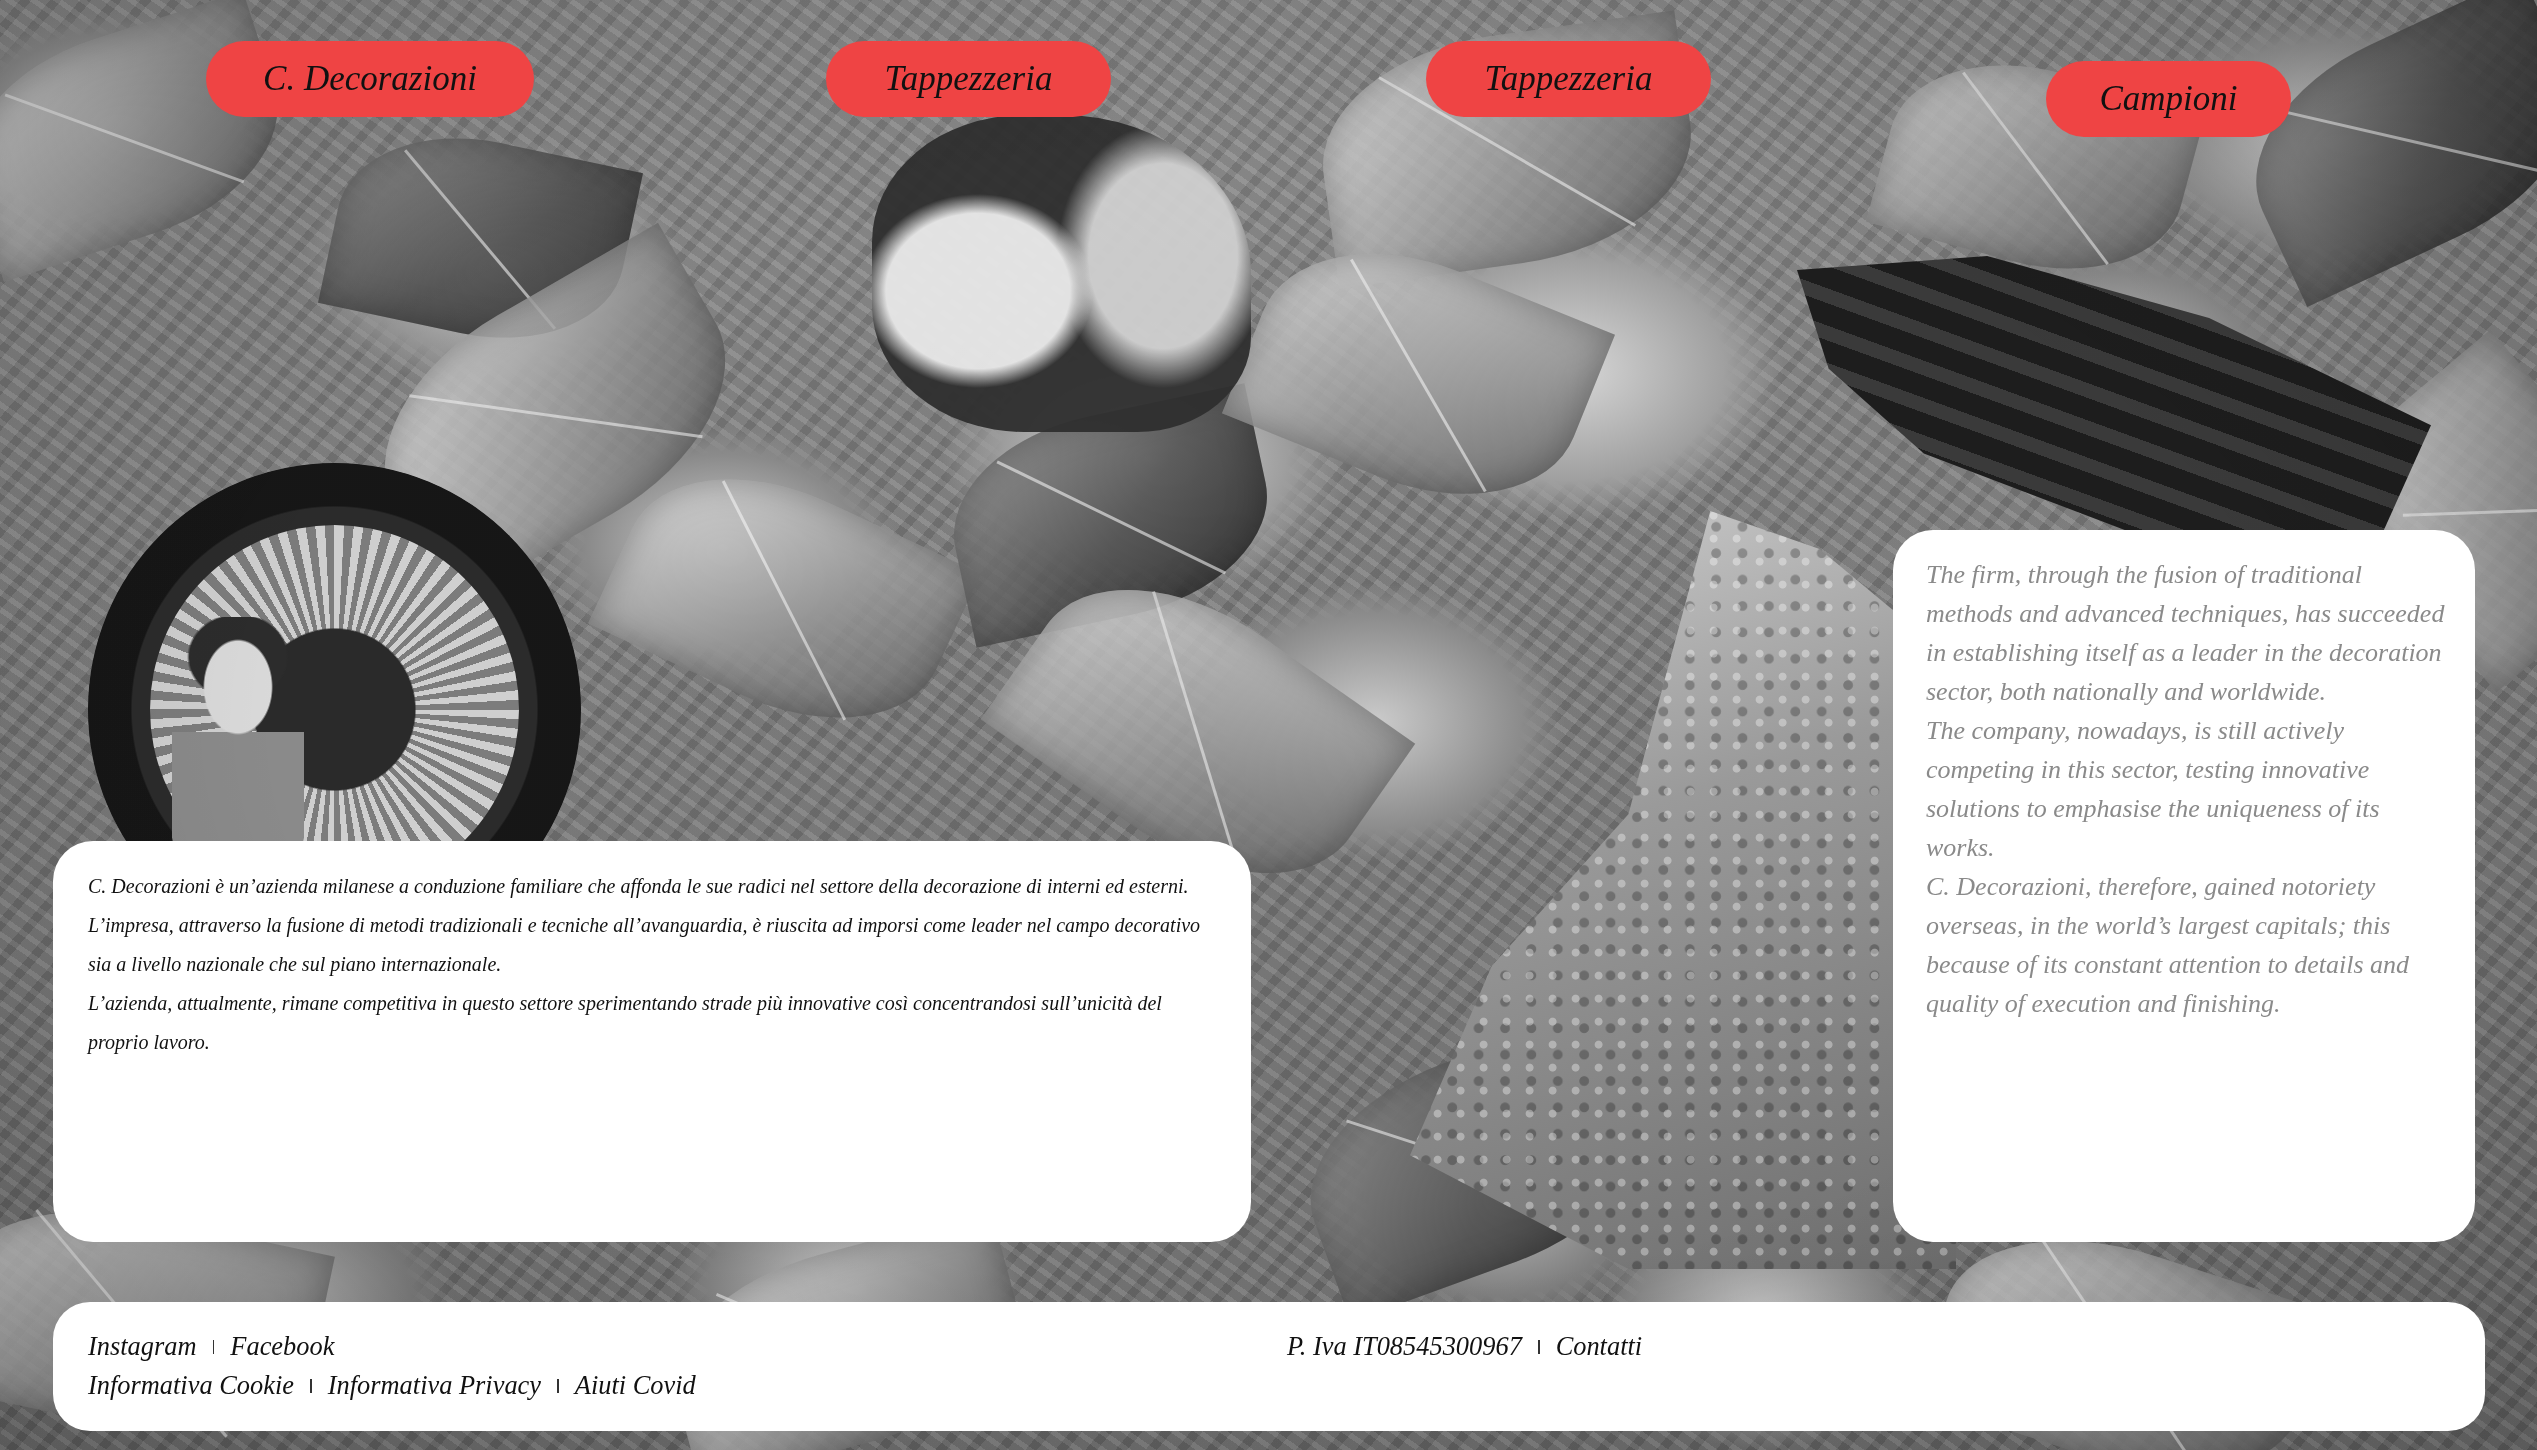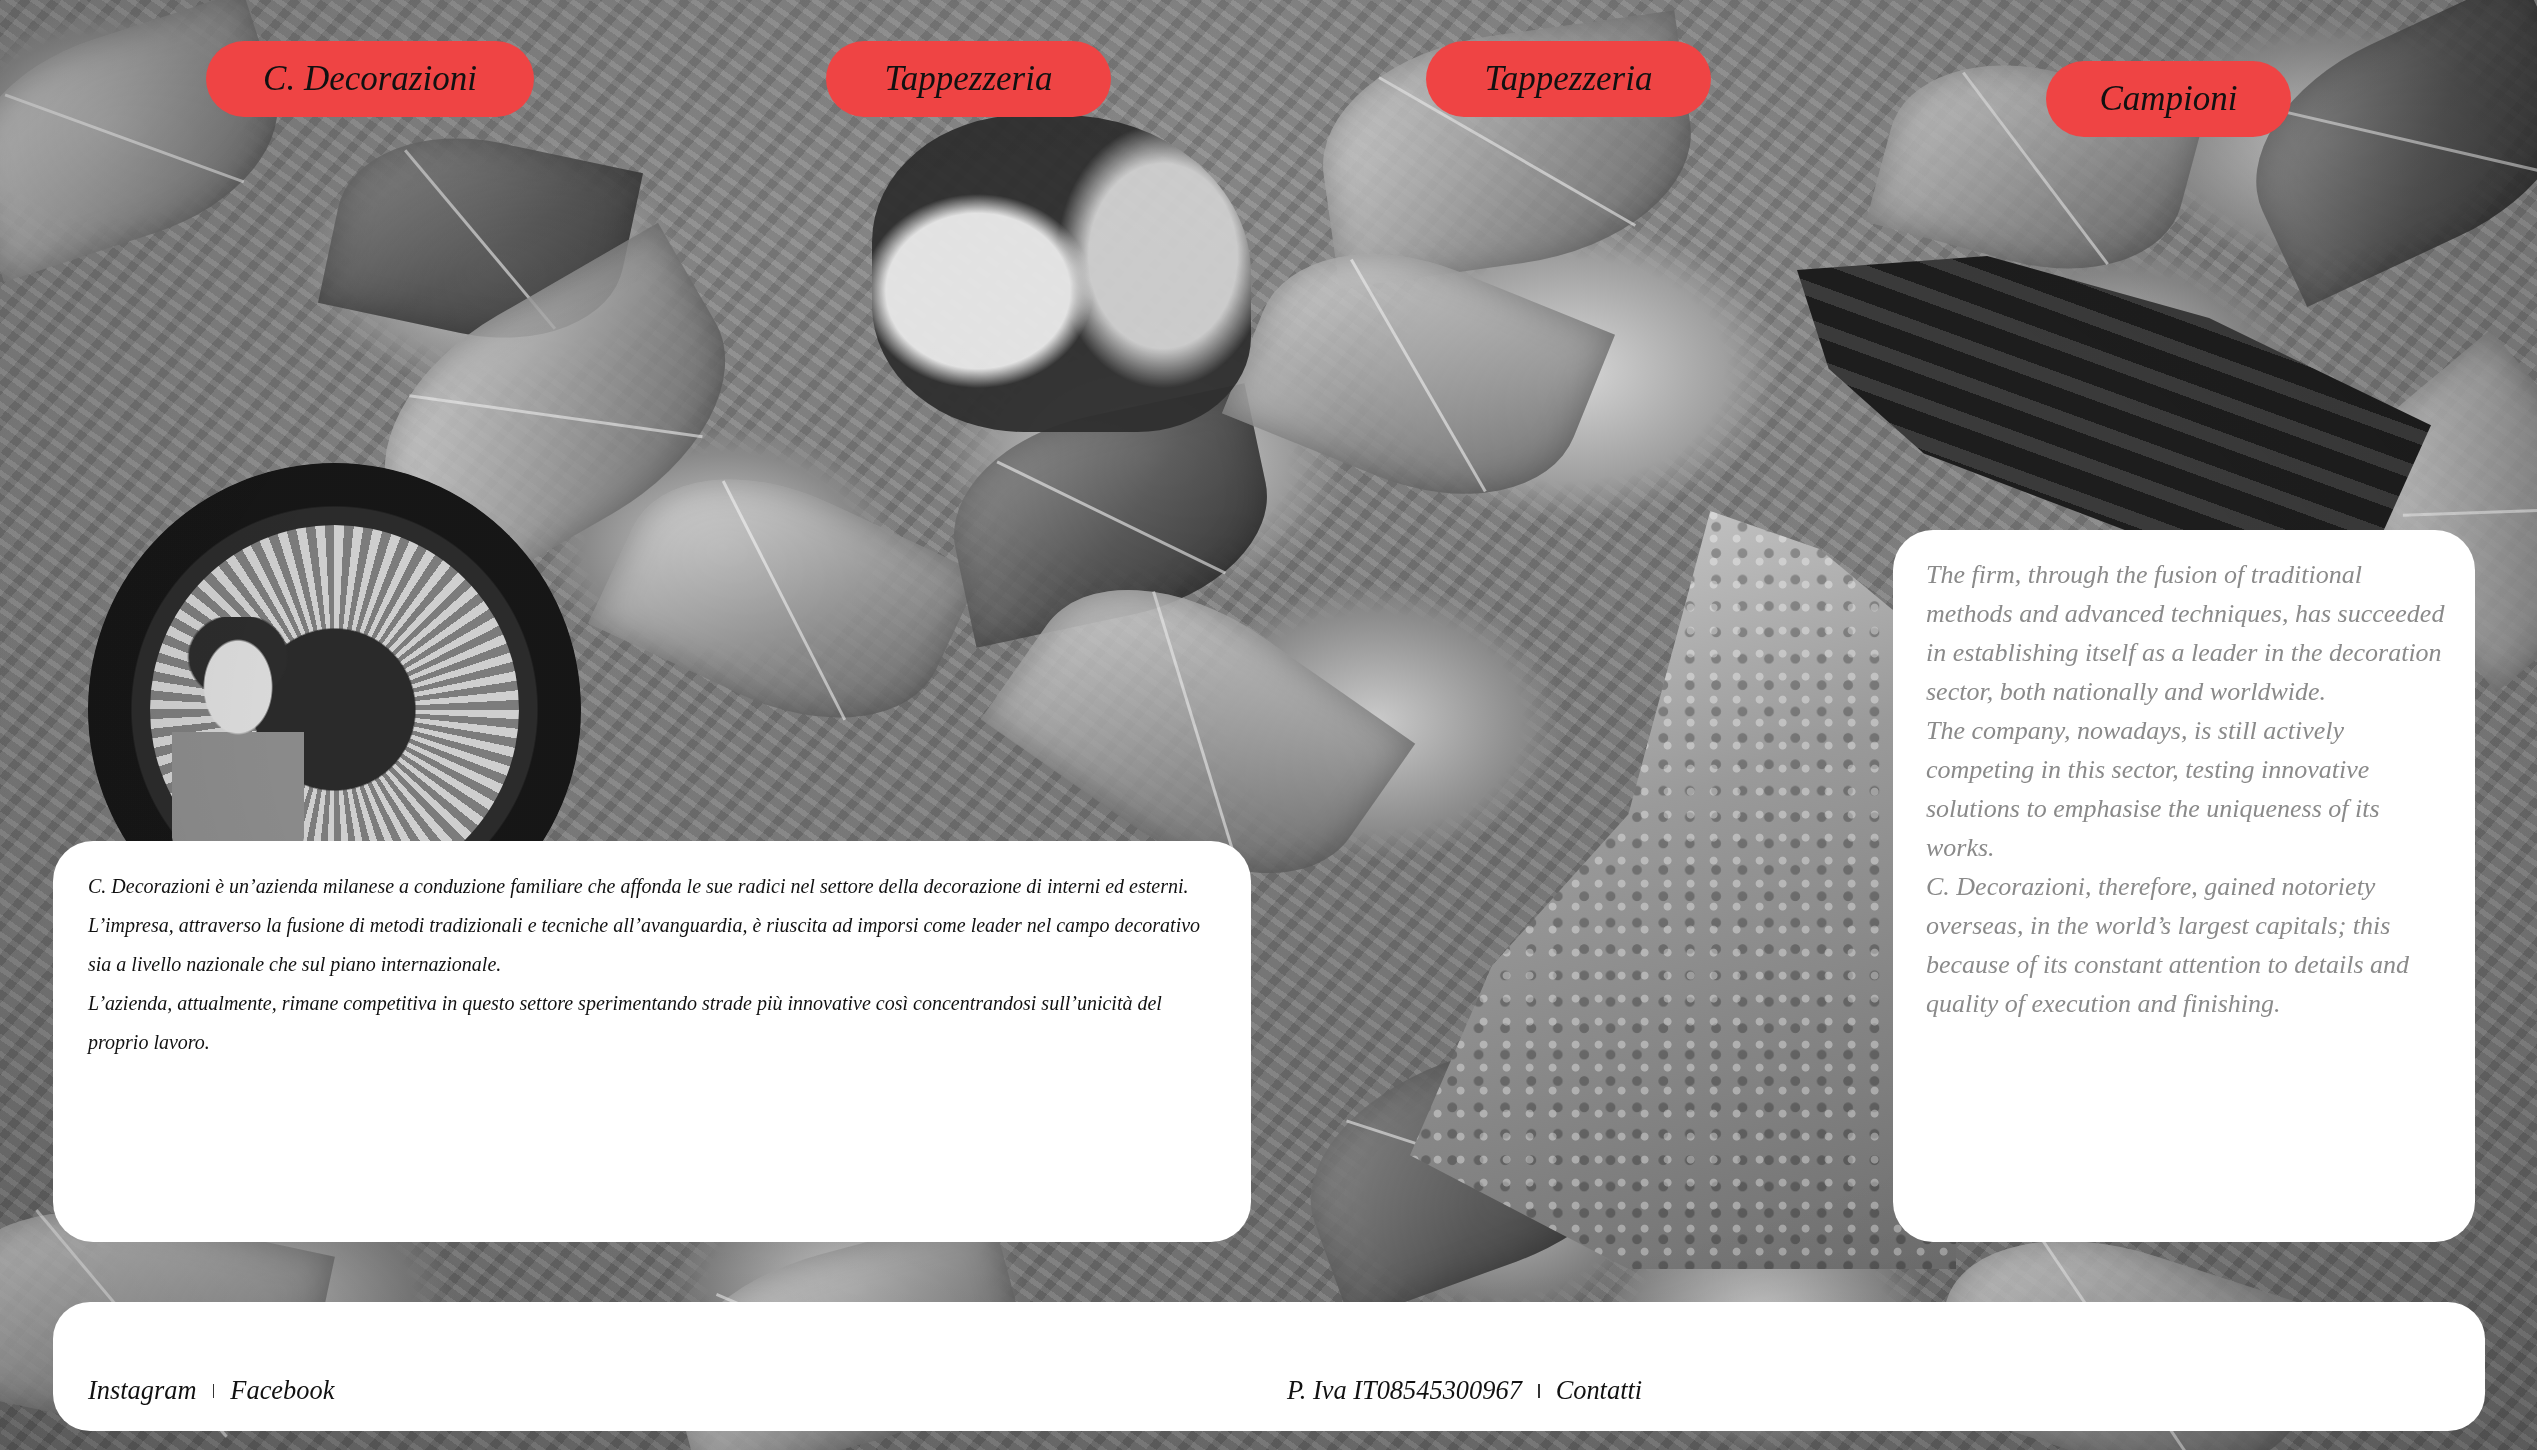--- a/index.html
+++ b/index.html
@@ -125,21 +125,21 @@
   .card p { margin: 0; }
 
   
   .footer {
     position: absolute; left: 53px; top: 1302px; width: 2432px; height: 129px;
     background: #ffffff; border-radius: 37px; box-sizing: border-box;
     font-style: italic; font-size: 26.4px; line-height: 39px; color: #111;
   }
   .footer-left { position: absolute; left: 35px; top: 25px; }
   .footer-right { position: absolute; left: 1234px; top: 25px; }
-  .footer-row { display: flex; align-items: center; white-space: nowrap; margin-top: 44px; }
+  .footer-row { display: flex; align-items: center; white-space: nowrap; }
   .footer a, .footer .link { color: #111; text-decoration: none; cursor: pointer; }
   .sep { display: inline-block; width: 1.8px; height: 14px; background: #333; margin: 0 16px; position: relative; top: 0.9px; }
 </style>
 </head>
 <body>
 
 <div class="bg">
   <div class="leaf" style="left:-35px;top:35px;width:317px;height:203px;transform:rotate(-18deg);"></div>
   <div class="leaf dark" style="left:335px;top:141px;width:291px;height:194px;transform:rotate(12deg);"></div>
   <div class="leaf" style="left:370px;top:300px;width:370px;height:229px;transform:rotate(-30deg);"></div>

